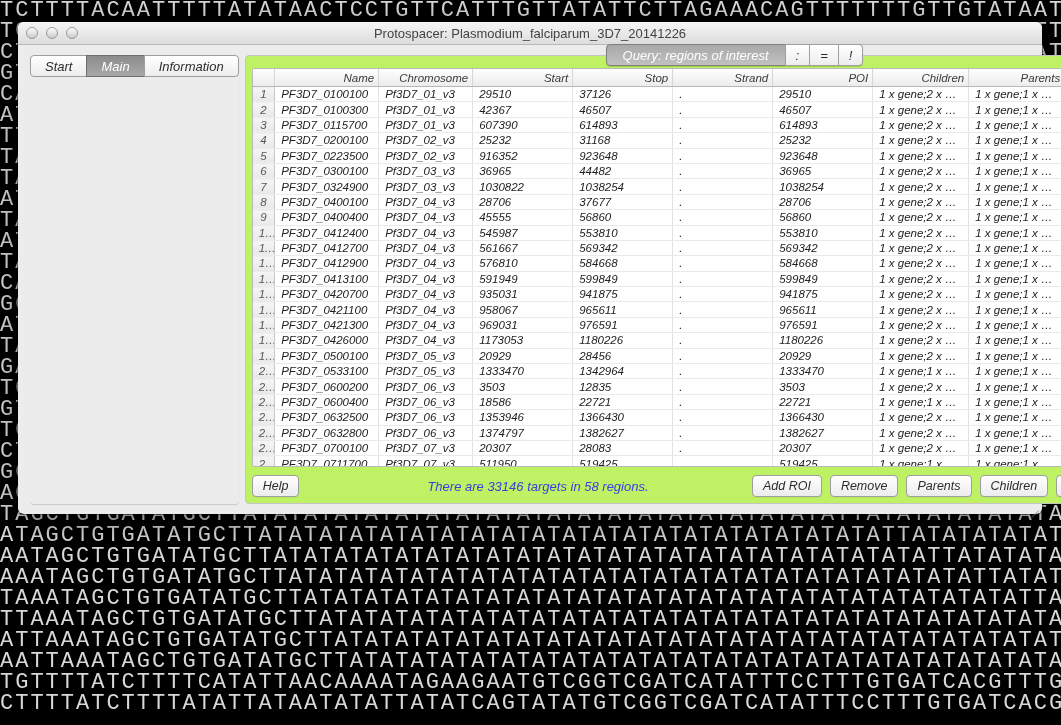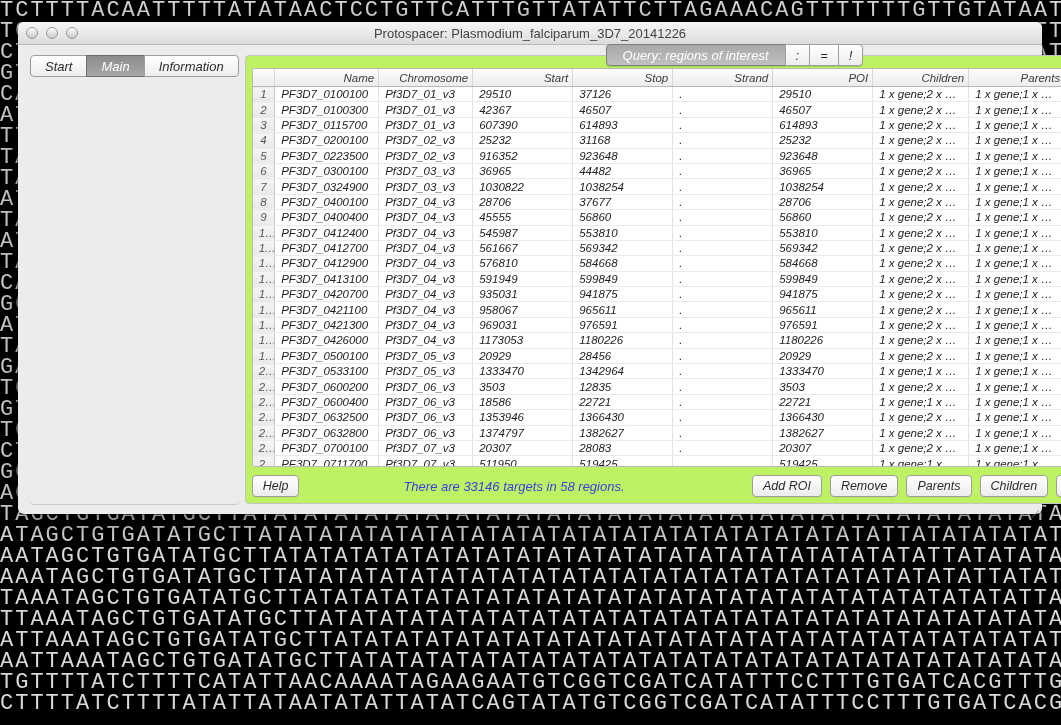--- a/index.html
+++ b/index.html
@@ -203,21 +203,21 @@
     color: #2c2c2c;
     background: linear-gradient(to bottom, #ffffff, #ececec);
     border: 1px solid #9e9e9e;
     border-radius: 4px;
     display: inline-flex; align-items: center;
     box-shadow: 0 1px 0 rgba(0,0,0,0.05);
   }
   .status-text {
     font-size: 13px;
     color: #3b3fdd;
-    margin-left: 96px;
+    margin-left: 120px;
   }
   .resize {
     position: absolute;
     right: 2px; bottom: 2px;
     width: 14px; height: 14px;
     opacity: 0.5;
   }
   .resize::before, .resize::after {
     content: "";
     position: absolute;

